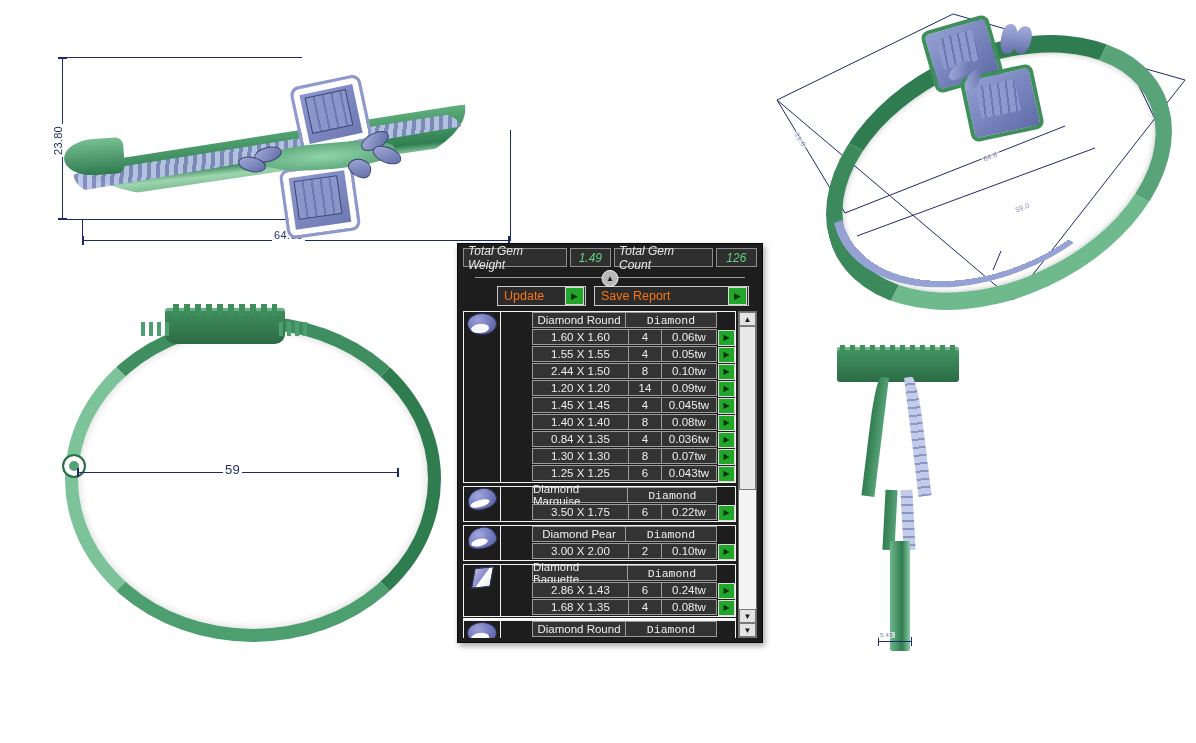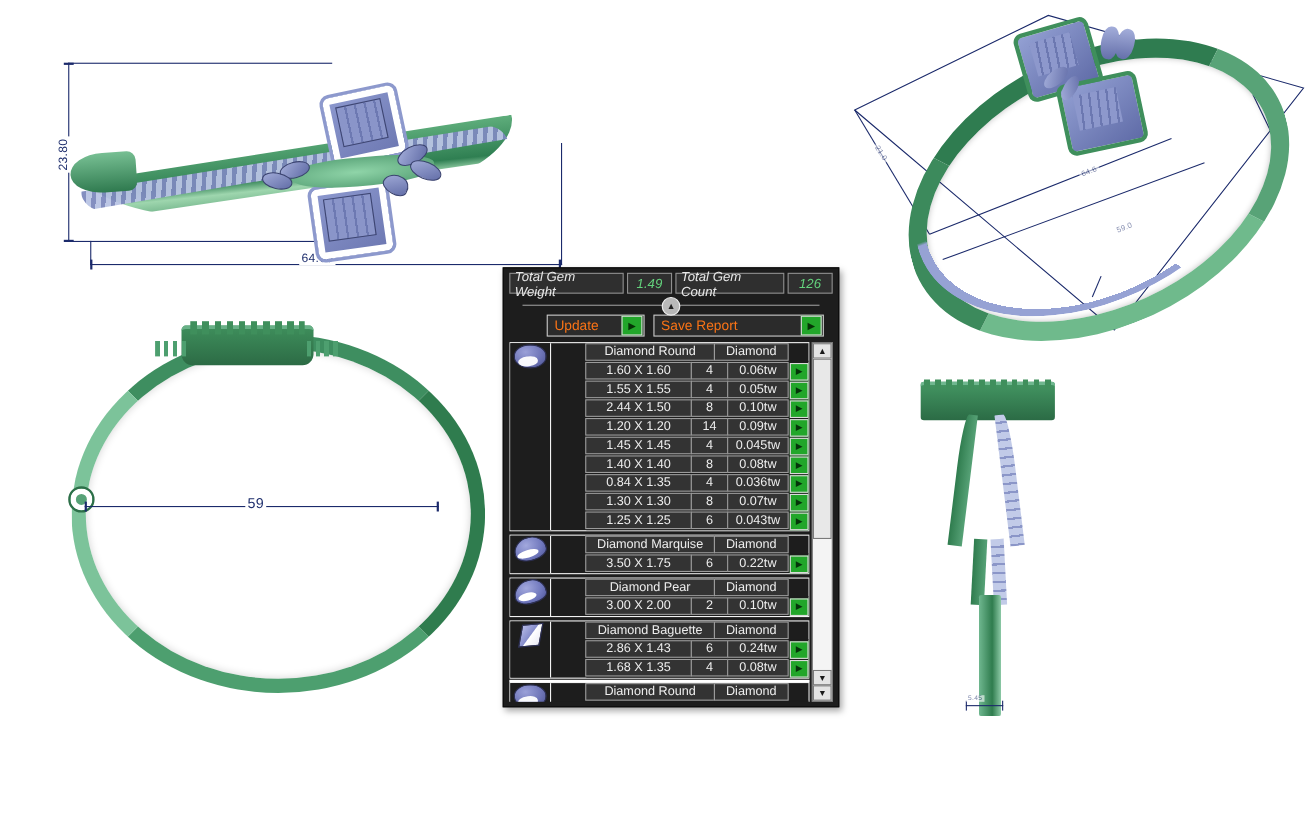--- a/index.html
+++ b/index.html
@@ -76,21 +76,21 @@
     background:#1d1d1d;
   }
   .gem-rows{flex:1 1 auto;margin-left:32px;}
   .grow{display:flex;height:16px;border-bottom:1px solid #1d1d1d;}
   .cell{
     border:1px solid #9b9b9b;background:#333;color:#ededed;font-size:11.5px;
     display:flex;align-items:center;justify-content:center;box-sizing:border-box;
     height:16px;margin:0 0 0 -1px;
   }
   .c-name{flex:1 1 auto;}
-  .c-type{width:68px;}
+  .c-type{width:92px;font-family:Liberation Mono, monospace;}
   .c-size{flex:1 1 auto;}
   .c-qty{width:34px;}
   .c-wt{width:56px;}
   .rowarrow{
     width:15px;height:14px;margin:1px 0 0 1px;background:#22a62a;border:1px solid #dadada;
     display:flex;align-items:center;justify-content:center;color:#05330a;font-size:8px;line-height:1;
   }
   .rowarrow.ph{background:transparent;border-color:transparent;}
   .selected{outline:2px solid #ffffff;outline-offset:0px;}
 
@@ -257,21 +257,21 @@
                   background:linear-gradient(140deg,#a6b0dc,#626da8);transform:rotate(-40deg);"></div>
       <div style="position:absolute;left:36px;top:56px;width:24px;height:12px;border-radius:50%;
                   background:linear-gradient(140deg,#a6b0dc,#626da8);transform:rotate(-60deg);"></div>
       <div style="position:absolute;left:76px;top:6px;width:16px;height:30px;border-radius:45%;
                   background:linear-gradient(170deg,#a6b0dc,#626da8);transform:rotate(10deg);"></div>
       <div style="position:absolute;left:90px;top:8px;width:16px;height:28px;border-radius:45%;
                   background:linear-gradient(170deg,#a6b0dc,#626da8);transform:rotate(16deg);"></div>
     </div>
   </div>
 
-  <div class="view" style="left:55px;top:292px;width:370px;height:320px;">
+  <div class="view" style="left:55px;top:304px;width:370px;height:320px;">
     <div style="position:absolute;left:10px;top:12px;width:350px;height:300px;
                 border:13px solid;border-radius:50%;
                 border-color:#3e8e60 #2f7c4e #4d9f6f #7cc39a;
                 box-shadow:inset 0 0 8px rgba(0,0,0,.18);"></div>
     <div style="position:absolute;left:7px;top:150px;width:20px;height:20px;border-radius:50%;
                 background:#57a277;border:2px solid #2c6f48;
                 box-shadow:inset 0 0 0 5px #ffffff;"></div>
     <div style="position:absolute;left:110px;top:4px;width:120px;height:36px;
                 background:linear-gradient(180deg,#3f8f5c,#2c6b45);
                 border-radius:4px 4px 10px 10px;

